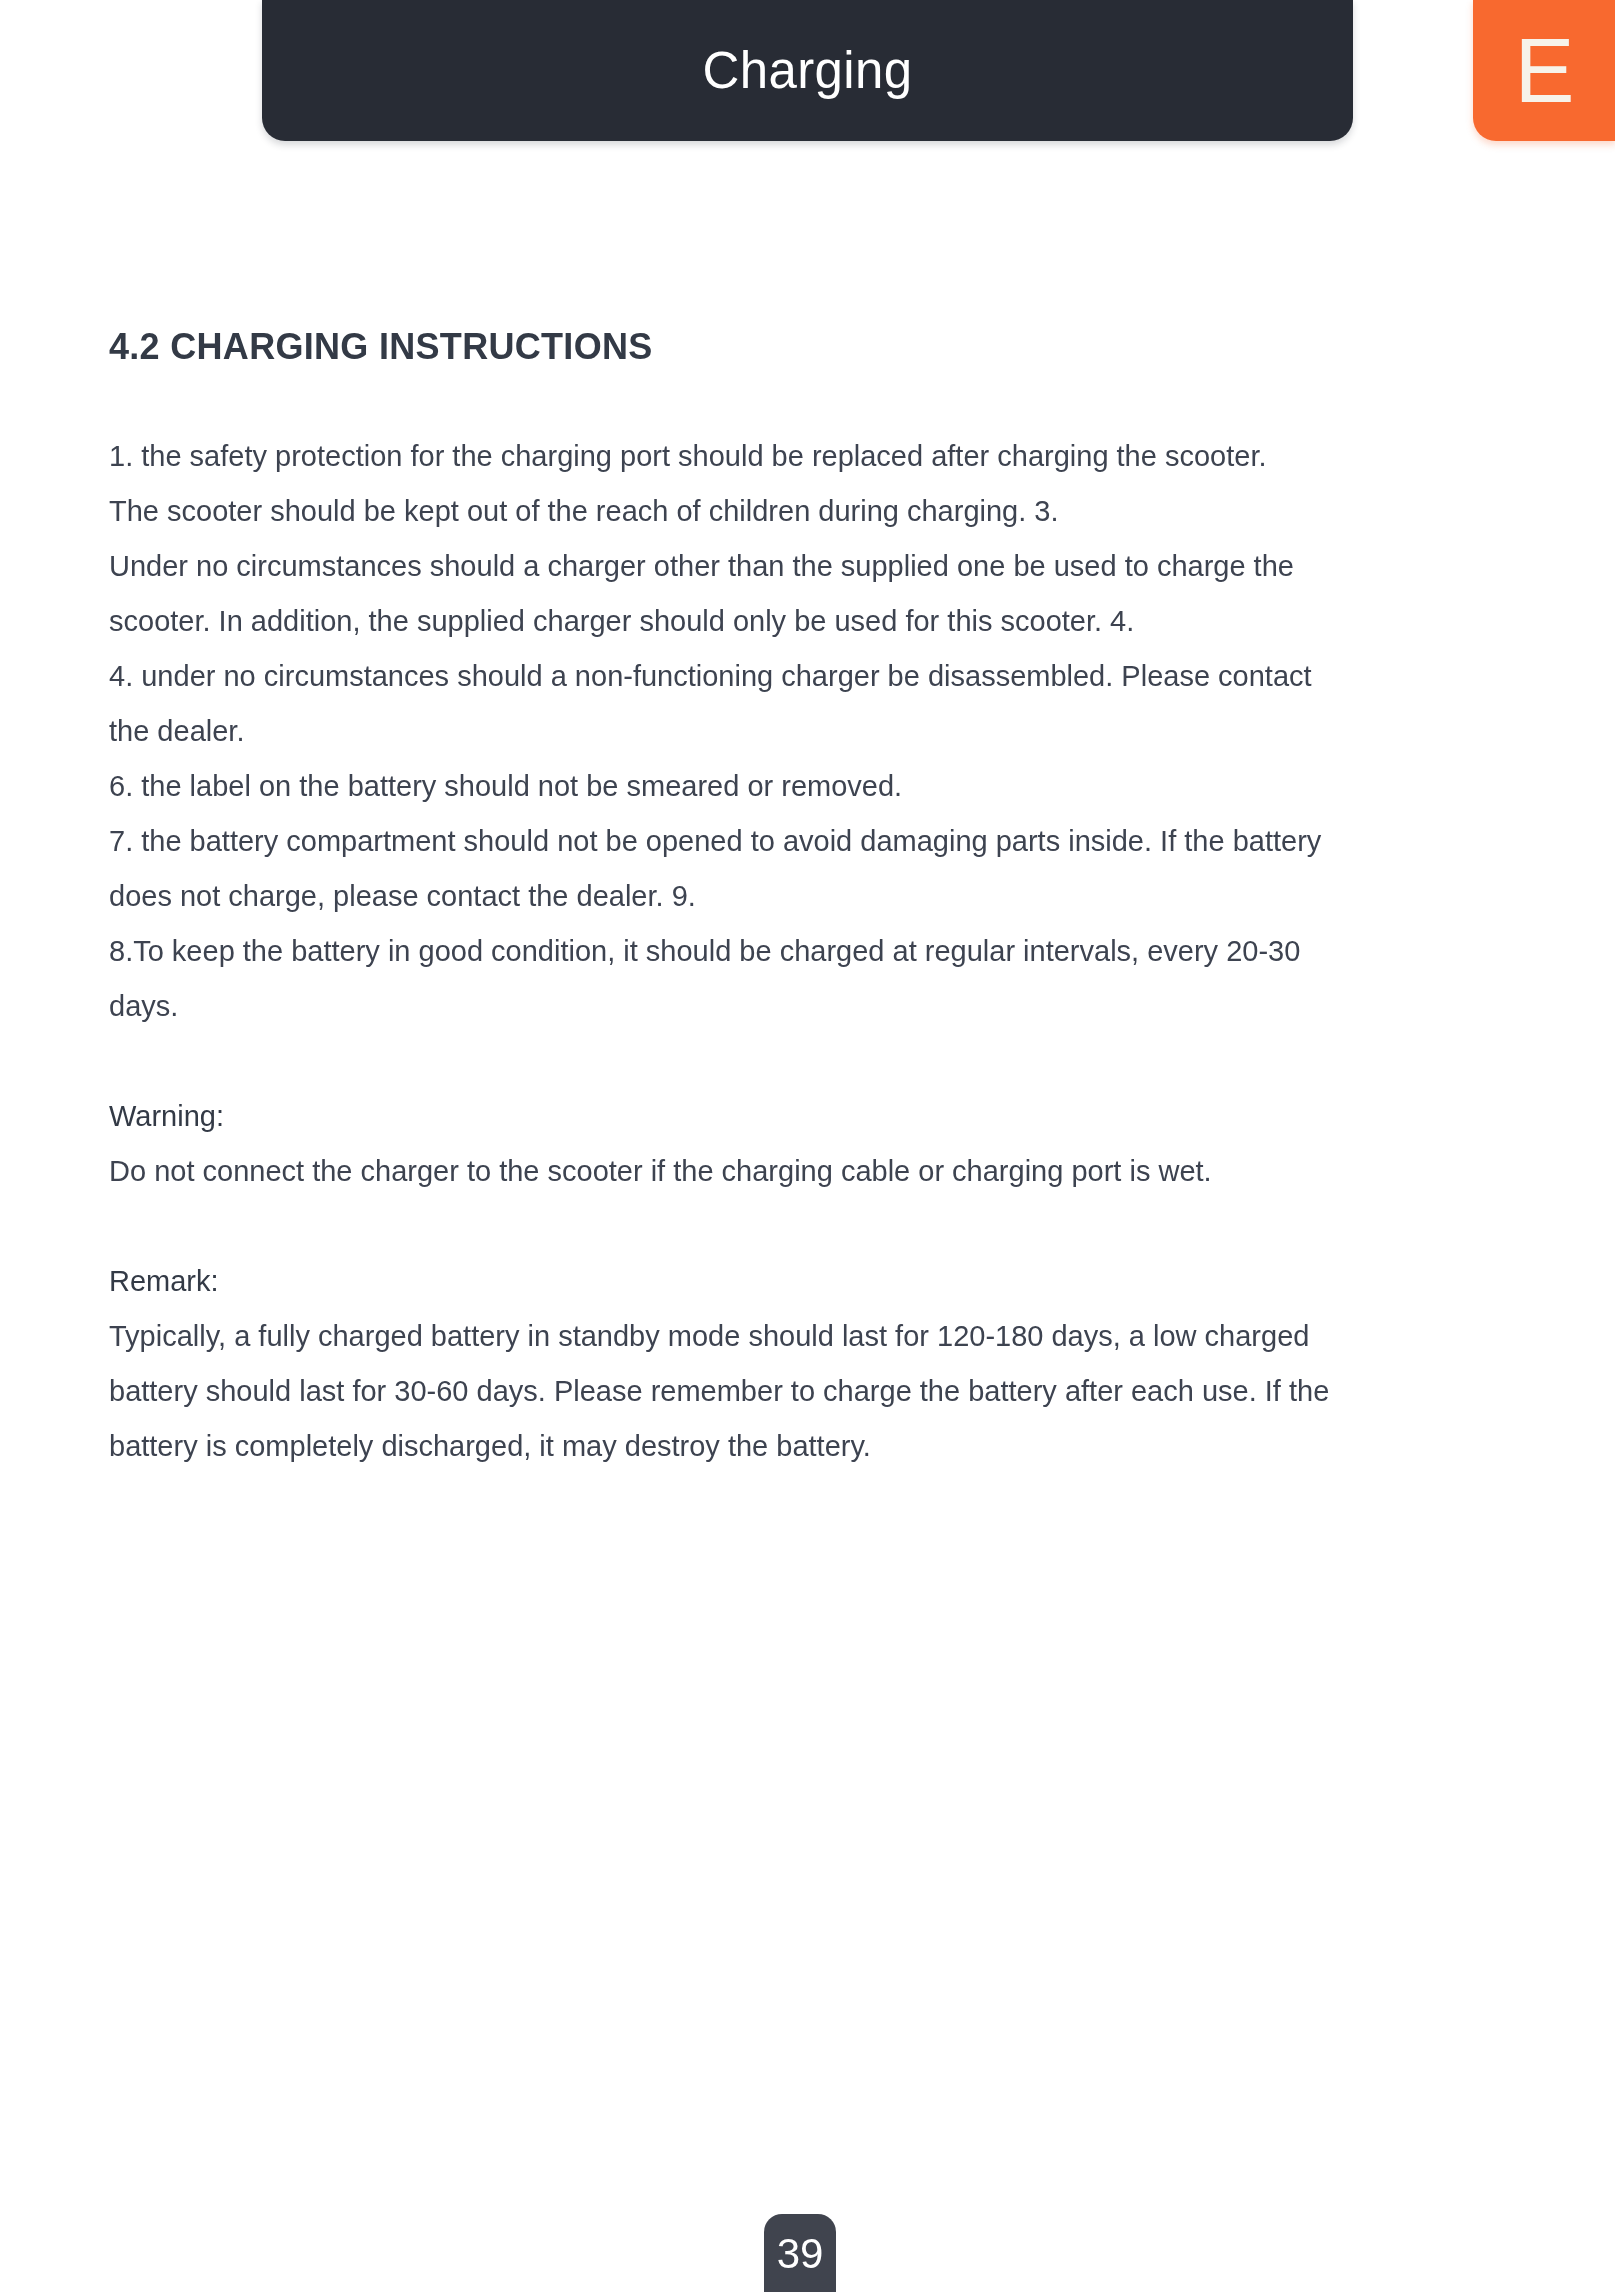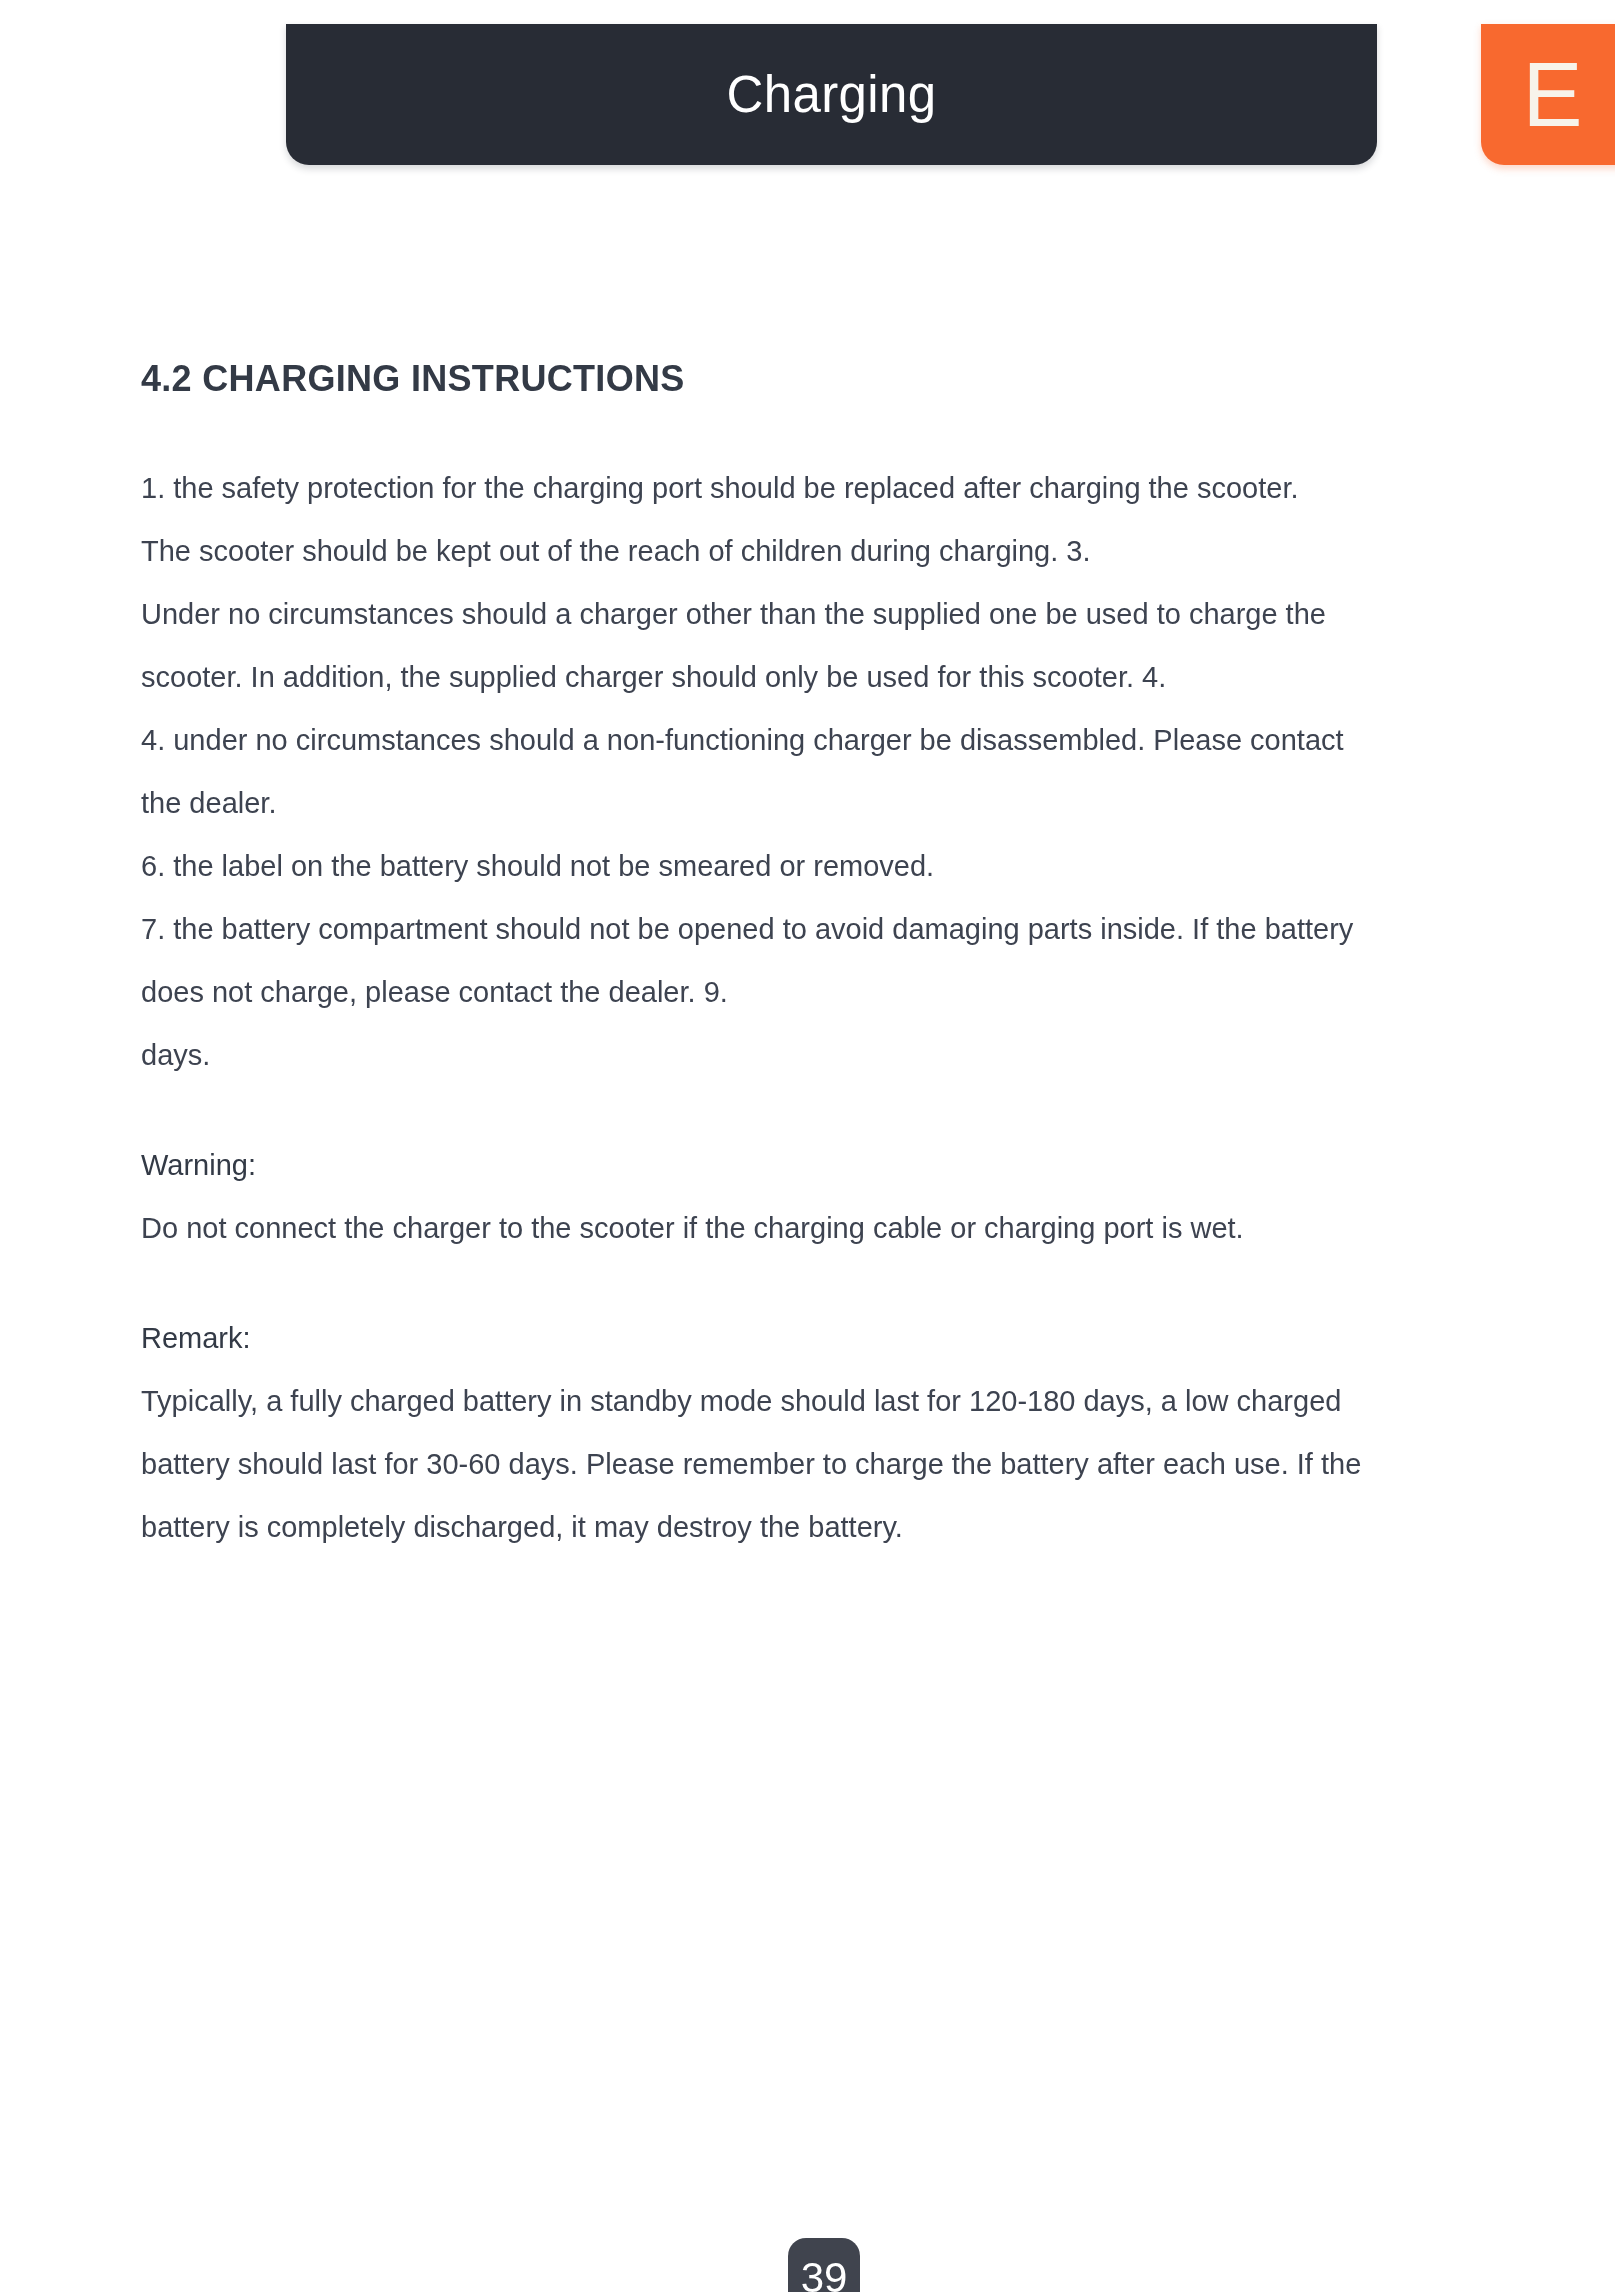--- a/index.html
+++ b/index.html
@@ -1,15 +1,15 @@
 <!DOCTYPE html>
 <html style="font-size:14.3px"><head>
 <meta charset="utf-8">
 <style>
-  * { margin: 8px; padding: 0; box-sizing: border-box; }
+  * { margin: 0; padding: 0; box-sizing: border-box; }
   html, body { width: 1616px; height: 2293px; }
   body {
     position: relative;
     background: #ffffff;
     font-family: "Liberation Sans", sans-serif;
     overflow: hidden;
   }
 
   
   .header-bar {
@@ -101,20 +101,21 @@
 
   <div class="line">1. the safety protection for the charging port should be replaced after charging the scooter.</div>
   <div class="line">The scooter should be kept out of the reach of children during charging. 3.</div>
   <div class="line">Under no circumstances should a charger other than the supplied one be used to charge the</div>
   <div class="line">scooter. In addition, the supplied charger should only be used for this scooter. 4.</div>
   <div class="line">4. under no circumstances should a non-functioning charger be disassembled. Please contact</div>
   <div class="line">the dealer.</div>
   <div class="line">6. the label on the battery should not be smeared or removed.</div>
   <div class="line">7. the battery compartment should not be opened to avoid damaging parts inside. If the battery</div>
   <div class="line">does not charge, please contact the dealer. 9.</div>
+  <div class="line">8.To keep the battery in good condition, it should be charged at regular intervals, every 20-30</div>
   <div class="line">days.</div>
 
   <div class="block-label">Warning:</div>
   <div class="line">Do not connect the charger to the scooter if the charging cable or charging port is wet.</div>
 
   <div class="block-label">Remark:</div>
   <div class="line">Typically, a fully charged battery in standby mode should last for 120-180 days, a low charged</div>
   <div class="line">battery should last for 30-60 days. Please remember to charge the battery after each use. If the</div>
   <div class="line">battery is completely discharged, it may destroy the battery.</div>
 </div>

